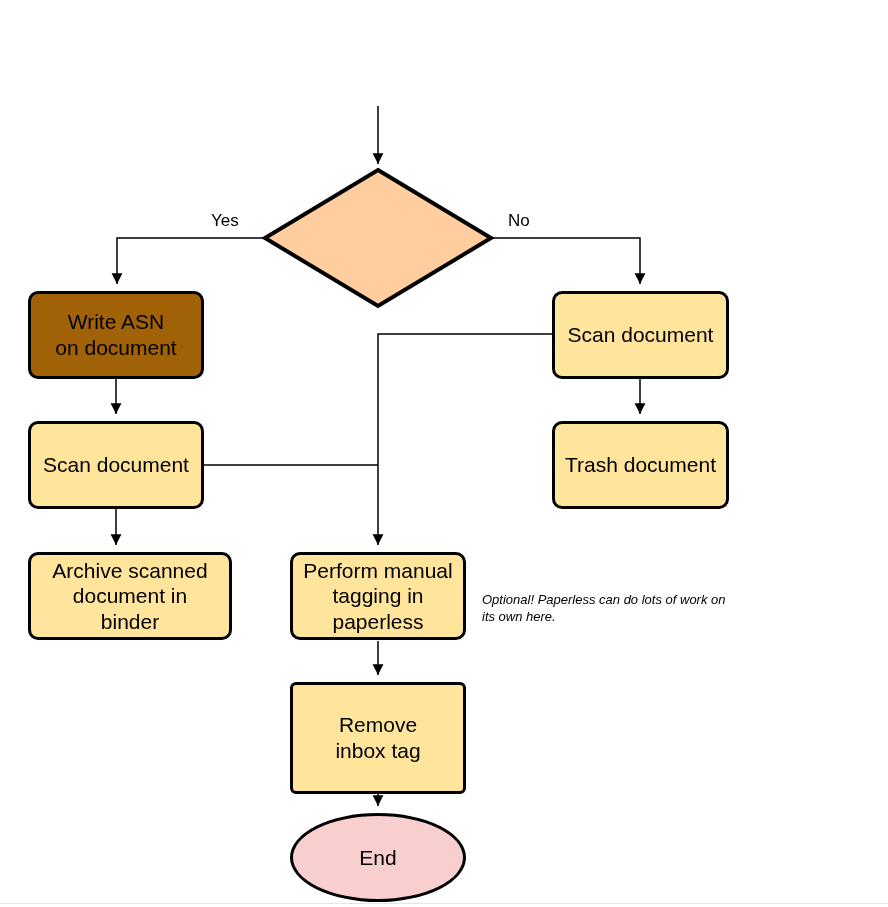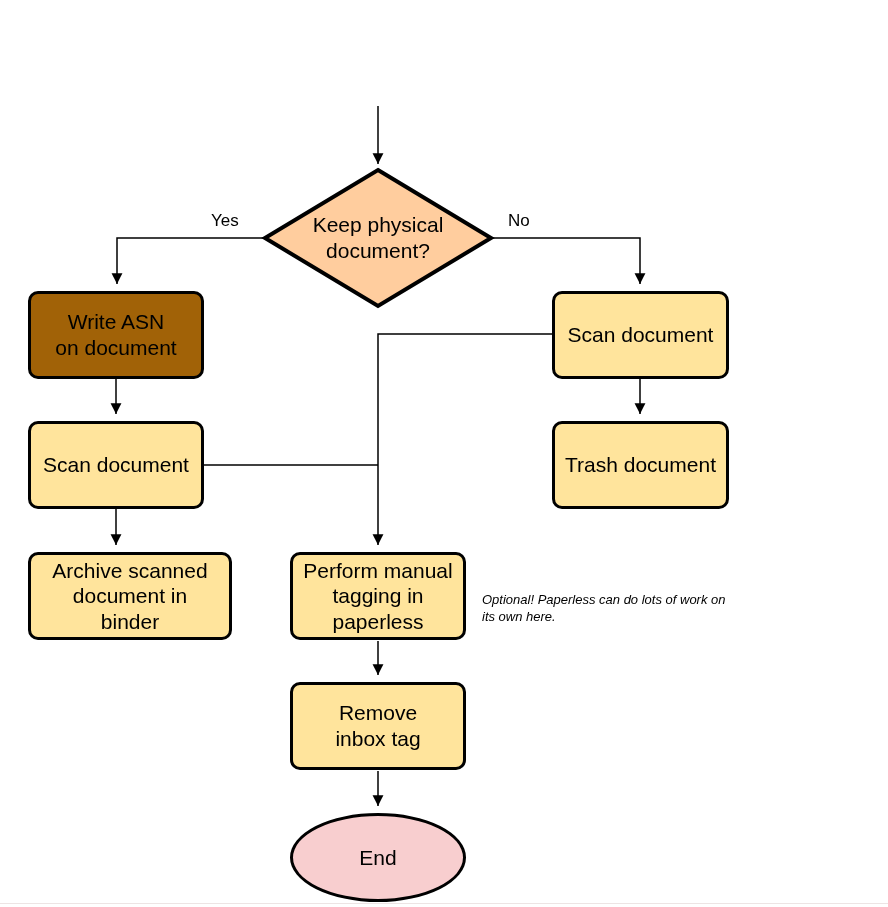--- a/index.html
+++ b/index.html
@@ -71,21 +71,21 @@
     background: #ede4e4;
   }
   
   #node-start        { left: 290px; top: 17px;  width: 176px; height: 89px; }
   #node-write-asn    { left: 28px;  top: 291px; width: 176px; height: 88px; }
   #node-scan-left    { left: 28px;  top: 421px; width: 176px; height: 88px; }
   #node-archive      { left: 28px;  top: 552px; width: 204px; height: 88px; }
   #node-scan-right   { left: 552px; top: 291px; width: 177px; height: 88px; }
   #node-trash        { left: 552px; top: 421px; width: 177px; height: 88px; }
   #node-tagging      { left: 290px; top: 552px; width: 176px; height: 88px; }
-  #node-remove-inbox { left: 290px; top: 682px; width: 176px; height: 88px; }
+  #node-remove-inbox { left: 290px; top: 682px; width: 176px; height: 112px; border-radius: 6px; }
   #node-end          { left: 290px; top: 813px; width: 176px; height: 89px; }
   #node-decision-label { left: 266px; top: 172px; width: 224px; height: 132px; }
   #label-yes { left: 211px; top: 212px; }
   #label-no  { left: 508px; top: 212px; }
 </style>
 </head>
 <body>
 
 <div id="canvas">
 
@@ -106,22 +106,20 @@
       <path d="M552,334 L378,334 L378,545" marker-end="url(#arrowhead)"></path>
       <path d="M204,465 L378,465"></path>
       <path d="M378,641 L378,675" marker-end="url(#arrowhead)"></path>
       <path d="M378,771 L378,806" marker-end="url(#arrowhead)"></path>
     </g>
 
     <polygon points="378,170 491,238 378,306 265,238" stroke="#000000" stroke-width="4" style="fill: rgb(255, 205, 158);"></polygon>
   </svg>
 
 
-  <div id="node-decision-label" class="node decision-label">Keep physical
-document?</div>
 
   <span id="label-yes" class="edge-label">Yes</span>
 
   <span id="label-no" class="edge-label">No</span>
 
   <div id="node-write-asn" class="node process" style="background-color: #a16207;">Write ASN
 on document</div>
 
   <div id="node-scan-left" class="node process" style="background-color: rgb(255, 228, 156);">Scan document</div>
 

